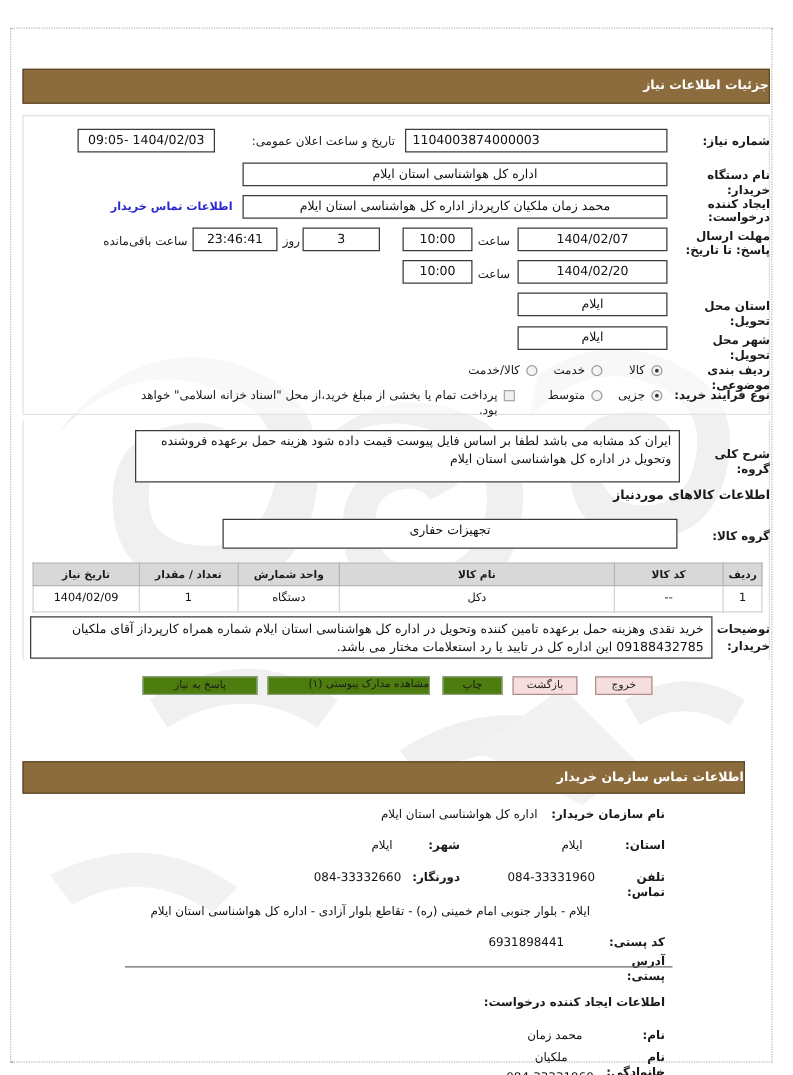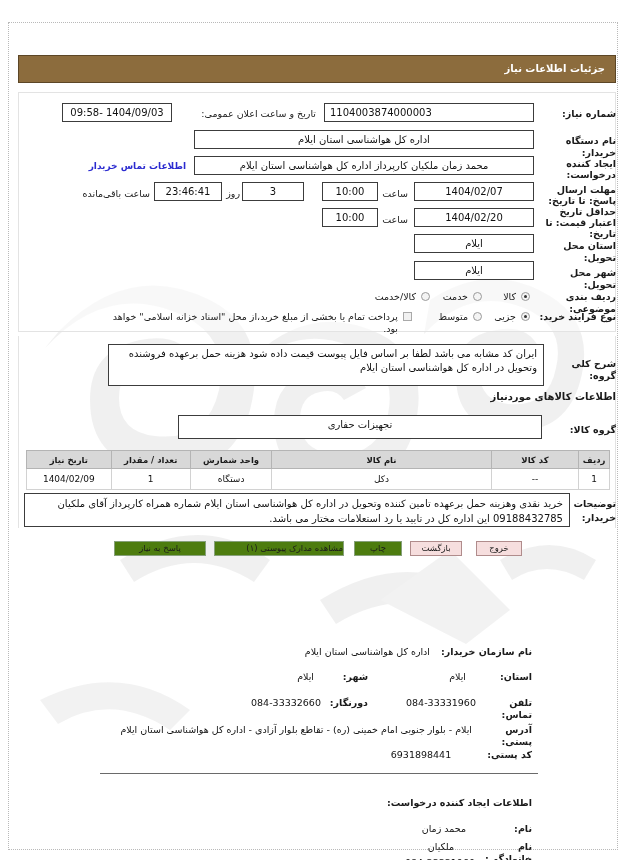--- a/index.html
+++ b/index.html
@@ -49,21 +49,20 @@
   .bar {
     position: absolute;
     background: #8c6c3d;
     border: 1px solid #5c4626;
     box-sizing: border-box;
     color: #ffffff;
     font-size: 10px;
     font-weight: bold;
     line-height: 26px;
     text-align: right;
-    padding-right: 10px;
     letter-spacing: 0;
   }
   #bar-main  { left: 18px; top: 55px;  width: 598px; height: 28px; }
   #bar-contact { left: 18px; top: 609px; width: 578px; height: 26px; }
 
   
   .card {
     position: absolute;
     left: 18px;
     top: 92px;
@@ -233,39 +232,38 @@
 
   <div class="bar" id="bar-main">جزئیات اطلاعات نیاز</div>
 
   <div class="card"></div>
   <div class="card2"></div>
 
   <div class="lbl" style="right:18px; top:108px; width:78px;">شماره نیاز:</div>
   <div class="box l" style="right:100px; top:103px; width:210px; height:19px;">1104003874000003</div>
 
   <div class="lbl reg" style="right:318px; top:108px; width:140px;">تاریخ و ساعت اعلان عمومی:</div>
-  <div class="box" style="right:462px; top:103px; width:110px; height:19px;">1404/09/03 -09:58</div>
+  <div class="box" style="right:462px; top:103px; width:110px; height:19px;">1404/02/03 -09:05</div>
 
   <div class="lbl" style="right:18px; top:135px; width:80px;">نام دستگاه خریدار:</div>
   <div class="box" style="right:100px; top:130px; width:340px; height:19px;">اداره کل  هواشناسی استان ایلام</div>
 
   <div class="lbl" style="right:18px; top:158px; width:78px; line-height:11px;">ایجاد کننده درخواست:</div>
   <div class="box" style="right:100px; top:156px; width:340px; height:19px;">محمد زمان  ملکیان  کارپرداز اداره کل  هواشناسی استان ایلام</div>
   <a class="link" style="right:448px; top:161px;">اطلاعات تماس خریدار</a>
 
   <div class="lbl" style="right:18px; top:184px; width:80px; line-height:11px;">مهلت ارسال پاسخ: تا تاریخ:</div>
   <div class="box" style="right:100px; top:182px; width:120px; height:19px;">1404/02/07</div>
   <div class="lbl reg" style="right:226px; top:188px; width:26px;">ساعت</div>
   <div class="box" style="right:256px; top:182px; width:56px; height:19px;">10:00</div>
   <div class="box" style="right:330px; top:182px; width:62px; height:19px;">3</div>
   <div class="lbl reg" style="right:394px; top:188px; width:18px;">روز</div>
   <div class="box" style="right:412px; top:182px; width:68px; height:19px;">23:46:41</div>
   <div class="lbl reg" style="right:484px; top:188px; width:86px;">ساعت باقی‌مانده</div>
 
-  <div class="lbl" style="right:18px; top:206px; width:80px; line-height:11px;">حداقل تاریخ اعتبار قیمت: تا تاریخ:</div>
   <div class="box" style="right:100px; top:208px; width:120px; height:19px;">1404/02/20</div>
   <div class="lbl reg" style="right:226px; top:214px; width:26px;">ساعت</div>
   <div class="box" style="right:256px; top:208px; width:56px; height:19px;">10:00</div>
 
   <div class="lbl" style="right:18px; top:240px; width:80px;">استان محل تحویل:</div>
   <div class="box" style="right:100px; top:234px; width:120px; height:19px;">ایلام</div>
 
   <div class="lbl" style="right:18px; top:267px; width:80px;">شهر محل تحویل:</div>
   <div class="box" style="right:100px; top:261px; width:120px; height:19px;">ایلام</div>
 
@@ -319,35 +317,36 @@
   <div class="lbl" style="right:18px; top:498px; width:40px;">توضیحات</div>
   <div class="lbl" style="right:18px; top:512px; width:40px;">خریدار:</div>
   <div class="box multiline" style="right:64px; top:493px; width:546px; height:34px; line-height:15px;">خرید نقدی  وهزینه حمل برعهده تامین کننده وتحویل در اداره کل  هواشناسی استان ایلام  شماره همراه کارپرداز آقای ملکیان 09188432785 این اداره کل در تایید یا رد استعلامات  مختار می باشد.</div>
 
   <div class="btn green" style="right:428px; top:541px; width:92px;">پاسخ به نیاز</div>
   <div class="btn green" style="right:290px; top:541px; width:130px;padding-left:44px;">مشاهده مدارک پیوستی (۱)</div>
   <div class="btn green" style="right:232px; top:541px; width:48px;">چاپ</div>
   <div class="btn pink" style="right:172px; top:541px; width:52px;">بازگشت</div>
   <div class="btn pink" style="right:112px; top:541px; width:46px;">خروج</div>
 
+  <div class="bar" id="bar-contact">اطلاعات تماس سازمان خریدار</div>
 
   <div class="lbl" style="right:102px; top:646px; width:96px;">نام سازمان خریدار:</div>
   <div class="val" style="right:204px; top:646px; width:200px; text-align:right;">اداره کل هواشناسی استان ایلام</div>
 
   <div class="lbl" style="right:102px; top:671px; width:40px;">استان:</div>
   <div class="val" style="right:168px; top:671px; width:50px;">ایلام</div>
   <div class="lbl" style="right:266px; top:671px; width:36px;">شهر:</div>
   <div class="val" style="right:320px; top:671px; width:50px;">ایلام</div>
 
   <div class="lbl" style="right:102px; top:697px; width:50px;">تلفن تماس:</div>
   <div class="val" style="right:158px; top:697px; width:70px; text-align:center;">084-33331960</div>
   <div class="lbl" style="right:266px; top:697px; width:42px;">دورنگار:</div>
   <div class="val" style="right:312px; top:697px; width:72px; text-align:center;">084-33332660</div>
 
-  <div class="lbl" style="right:102px; top:724px; width:54px;">آدرس پستی:</div>
+  <div class="lbl" style="right:102px; top:764px; width:54px;">آدرس پستی:</div>
   <div class="val" style="right:162px; top:724px; width:378px; text-align:right;">ایلام - بلوار جنوبی امام خمینی (ره) - تقاطع بلوار آزادی - اداره کل هواشناسی استان ایلام</div>
 
   <div class="lbl" style="right:102px; top:749px; width:50px;">کد پستی:</div>
   <div class="val" style="right:178px; top:749px; width:70px; text-align:center;">6931898441</div>
 
   <div class="hr" style="right:96px; top:773px; width:438px;"></div>
 
   <div class="lbl" style="right:102px; top:797px; width:170px;">اطلاعات ایجاد کننده درخواست:</div>
 
   <div class="lbl" style="right:102px; top:823px; width:30px;">نام:</div>

